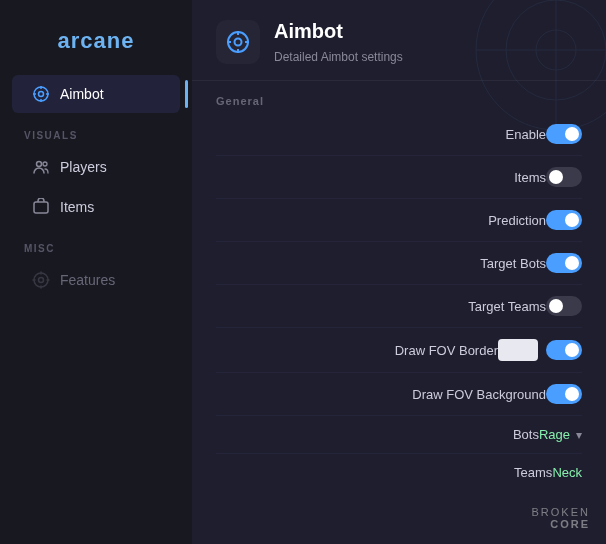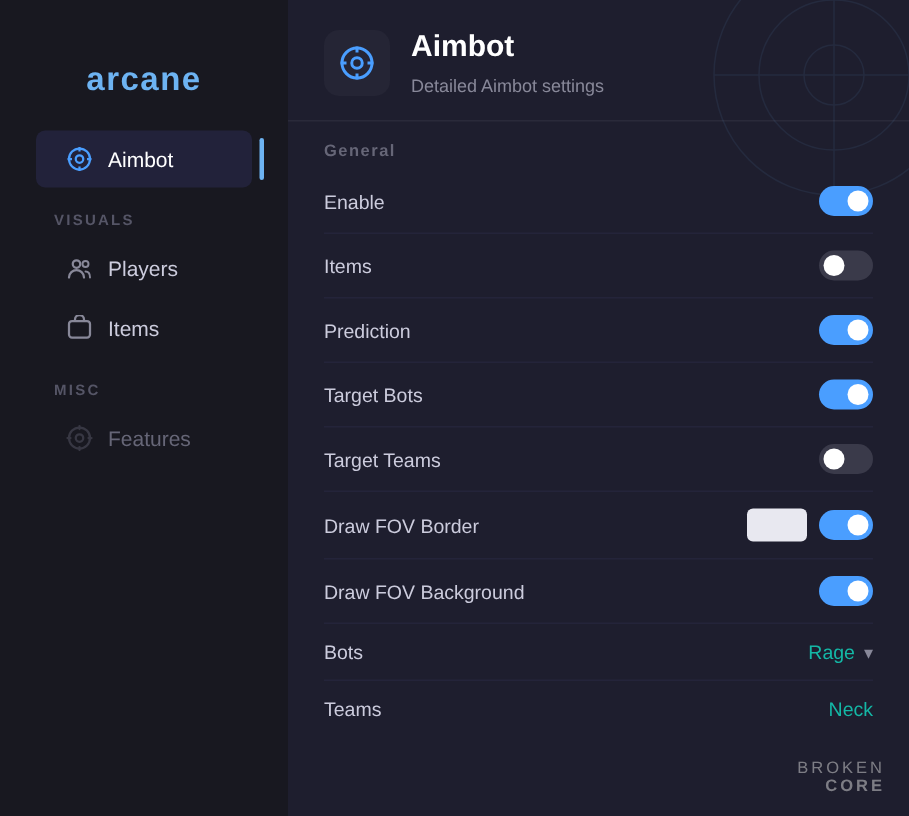--- a/index.html
+++ b/index.html
@@ -14,21 +14,21 @@
     }
 
     
     .sidebar {
       width: 192px;
       min-width: 192px;
       height: 544px;
       background: #181820;
       display: flex;
       flex-direction: column;
-      padding: 16px;
+      padding: 4px;
     }
 
     .logo-area {
       padding: 24px 20px 20px 20px;
       display: flex;
       align-items: center;
       justify-content: center;
     }
 
     .logo-text {
@@ -177,21 +177,21 @@
       font-weight: 600;
       color: #666677;
       letter-spacing: 1px;
       text-transform: capitalize;
       padding: 14px 0 6px 0;
     }
 
     .setting-row {
       display: flex;
       align-items: center;
-      justify-content: space-between;
+      justify-content: flex-end;
       padding: 11px 0;
       border-bottom: 1px solid #24243a;
     }
 
     .setting-row:last-child {
       border-bottom: none;
     }
 
     .setting-label {
       font-size: 13px;
@@ -253,21 +253,21 @@
     
     .dropdown-control {
       display: flex;
       align-items: center;
       gap: 6px;
       cursor: pointer;
     }
 
     .dropdown-value {
       font-size: 13px;
-      color: #14b8a6;
+      color: #86efac;
     }
 
     .dropdown-arrow {
       color: #888899;
       font-size: 12px;
     }
 
     
     .watermark {
       position: absolute;

